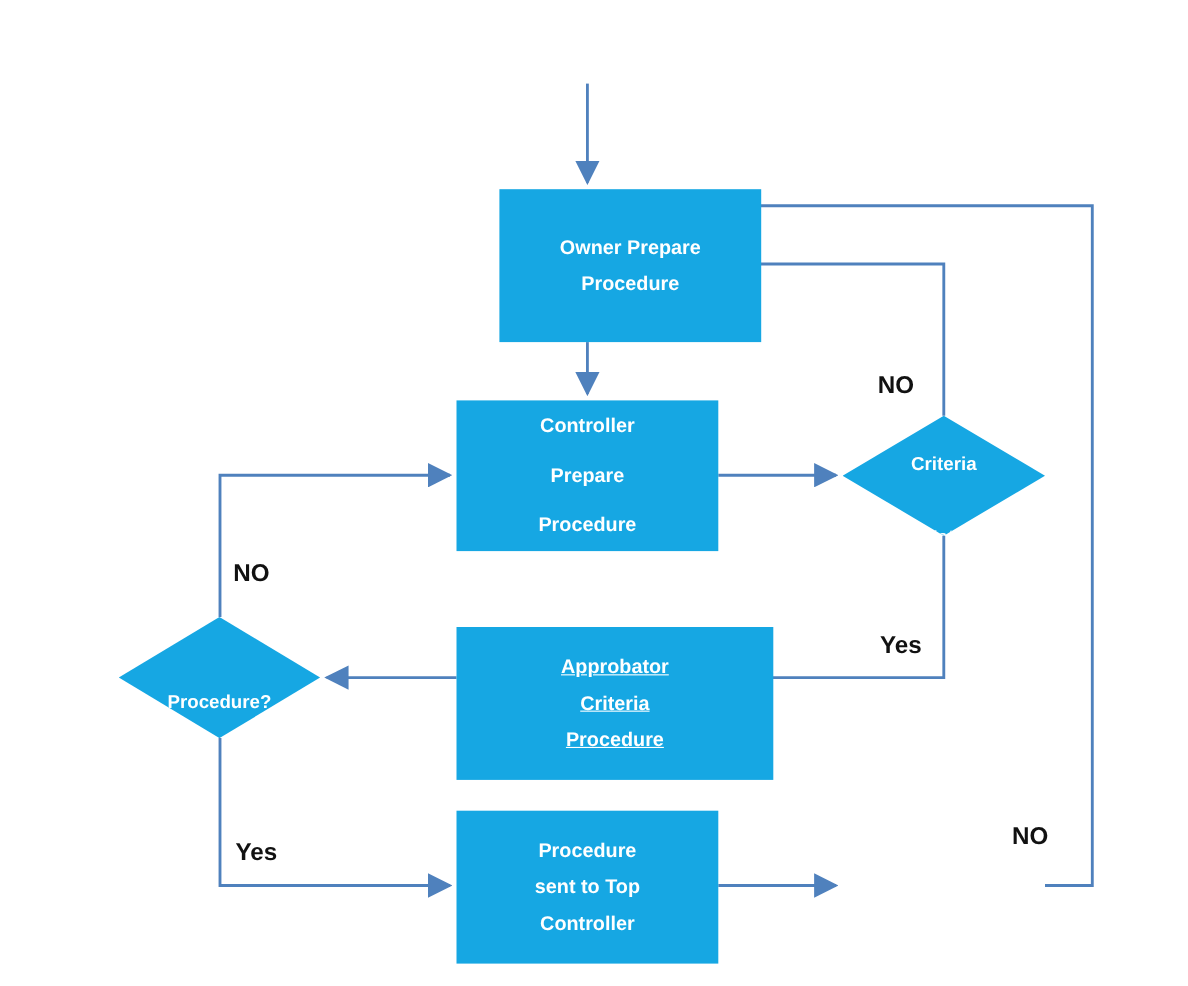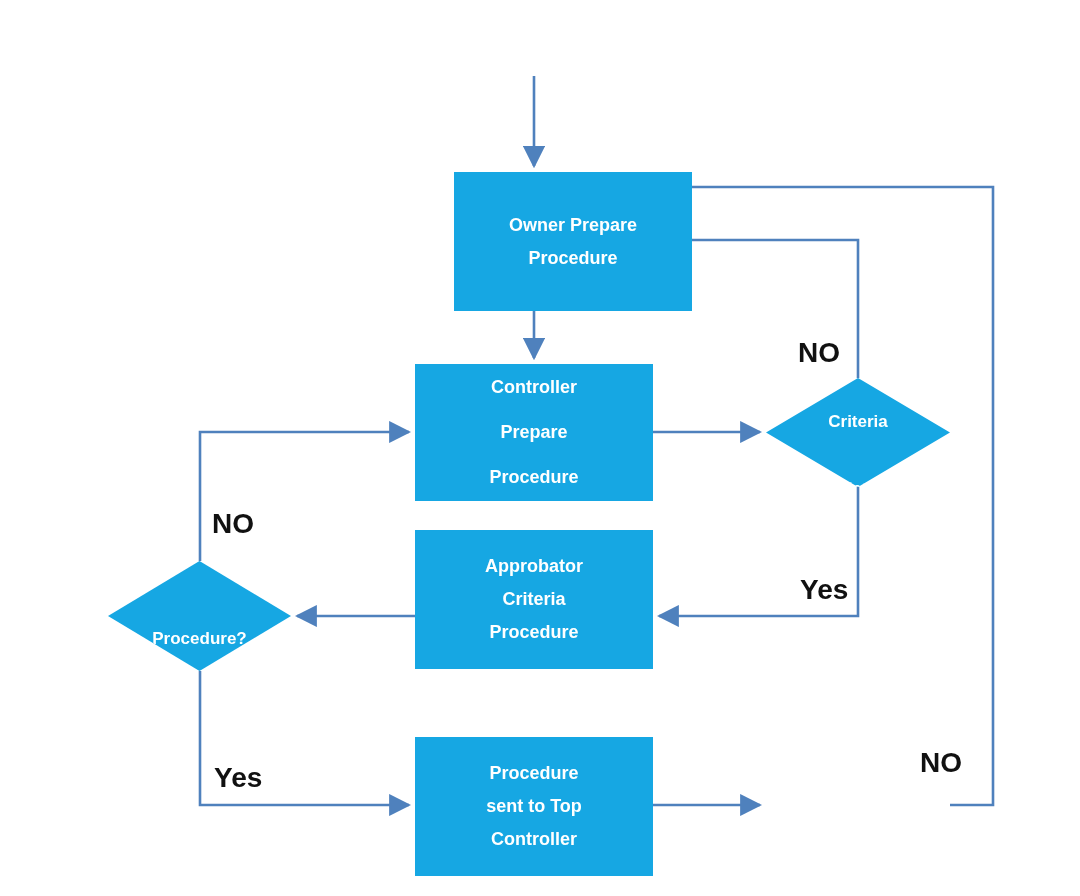--- a/index.html
+++ b/index.html
@@ -28,27 +28,27 @@
     display:flex;flex-direction:column;justify-content:center;align-items:center;
     text-align:center;font-weight:bold;font-size:17px;
   }
   .diamond .node-line{display:block;line-height:23px;margin-top:44px;}
   .start-node{
     position:absolute;z-index:2;background:#ffffff;border:5px solid var(--start-border);
     border-radius:18px;display:flex;justify-content:center;align-items:center;
     font-weight:bold;font-size:20px;color:#0a0a0a;
   }
   .edge-label{
-    position:absolute;z-index:3;font-weight:bold;font-size:28px;color:var(--label-text);
+    position:absolute;z-index:3;font-weight:bold;font-size:22px;color:var(--label-text);
   }
   
   #start        {left:450px;top:18px; width:168px;height:56px;}
   #owner        {left:415px;top:172px;width:238px;height:139px;margin-left:39px;}
   #controller   {left:415px;top:364px;width:238px;height:137px;gap:12px;}
-  #approbator   {left:415px;top:530px;width:238px;height:139px;}
+  #approbator   {left:415px;top:570px;width:288px;height:139px;text-decoration:underline;}
   #sent         {left:415px;top:737px;width:238px;height:139px;}
   #criteria     {left:766px;top:378px;width:184px;height:109px;}
   #approved     {left:108px;top:561px;width:183px;height:110px;}
   #signed       {left:766px;top:751px;width:184px;height:108px;}
   #lbl-criteria-no {left:798px;top:337px;}
   #lbl-criteria-yes{left:800px;top:574px;}
   #lbl-approved-no {left:212px;top:508px;}
   #lbl-approved-yes{left:214px;top:762px;}
   #lbl-signed-no   {left:920px;top:747px;}
 </style>

